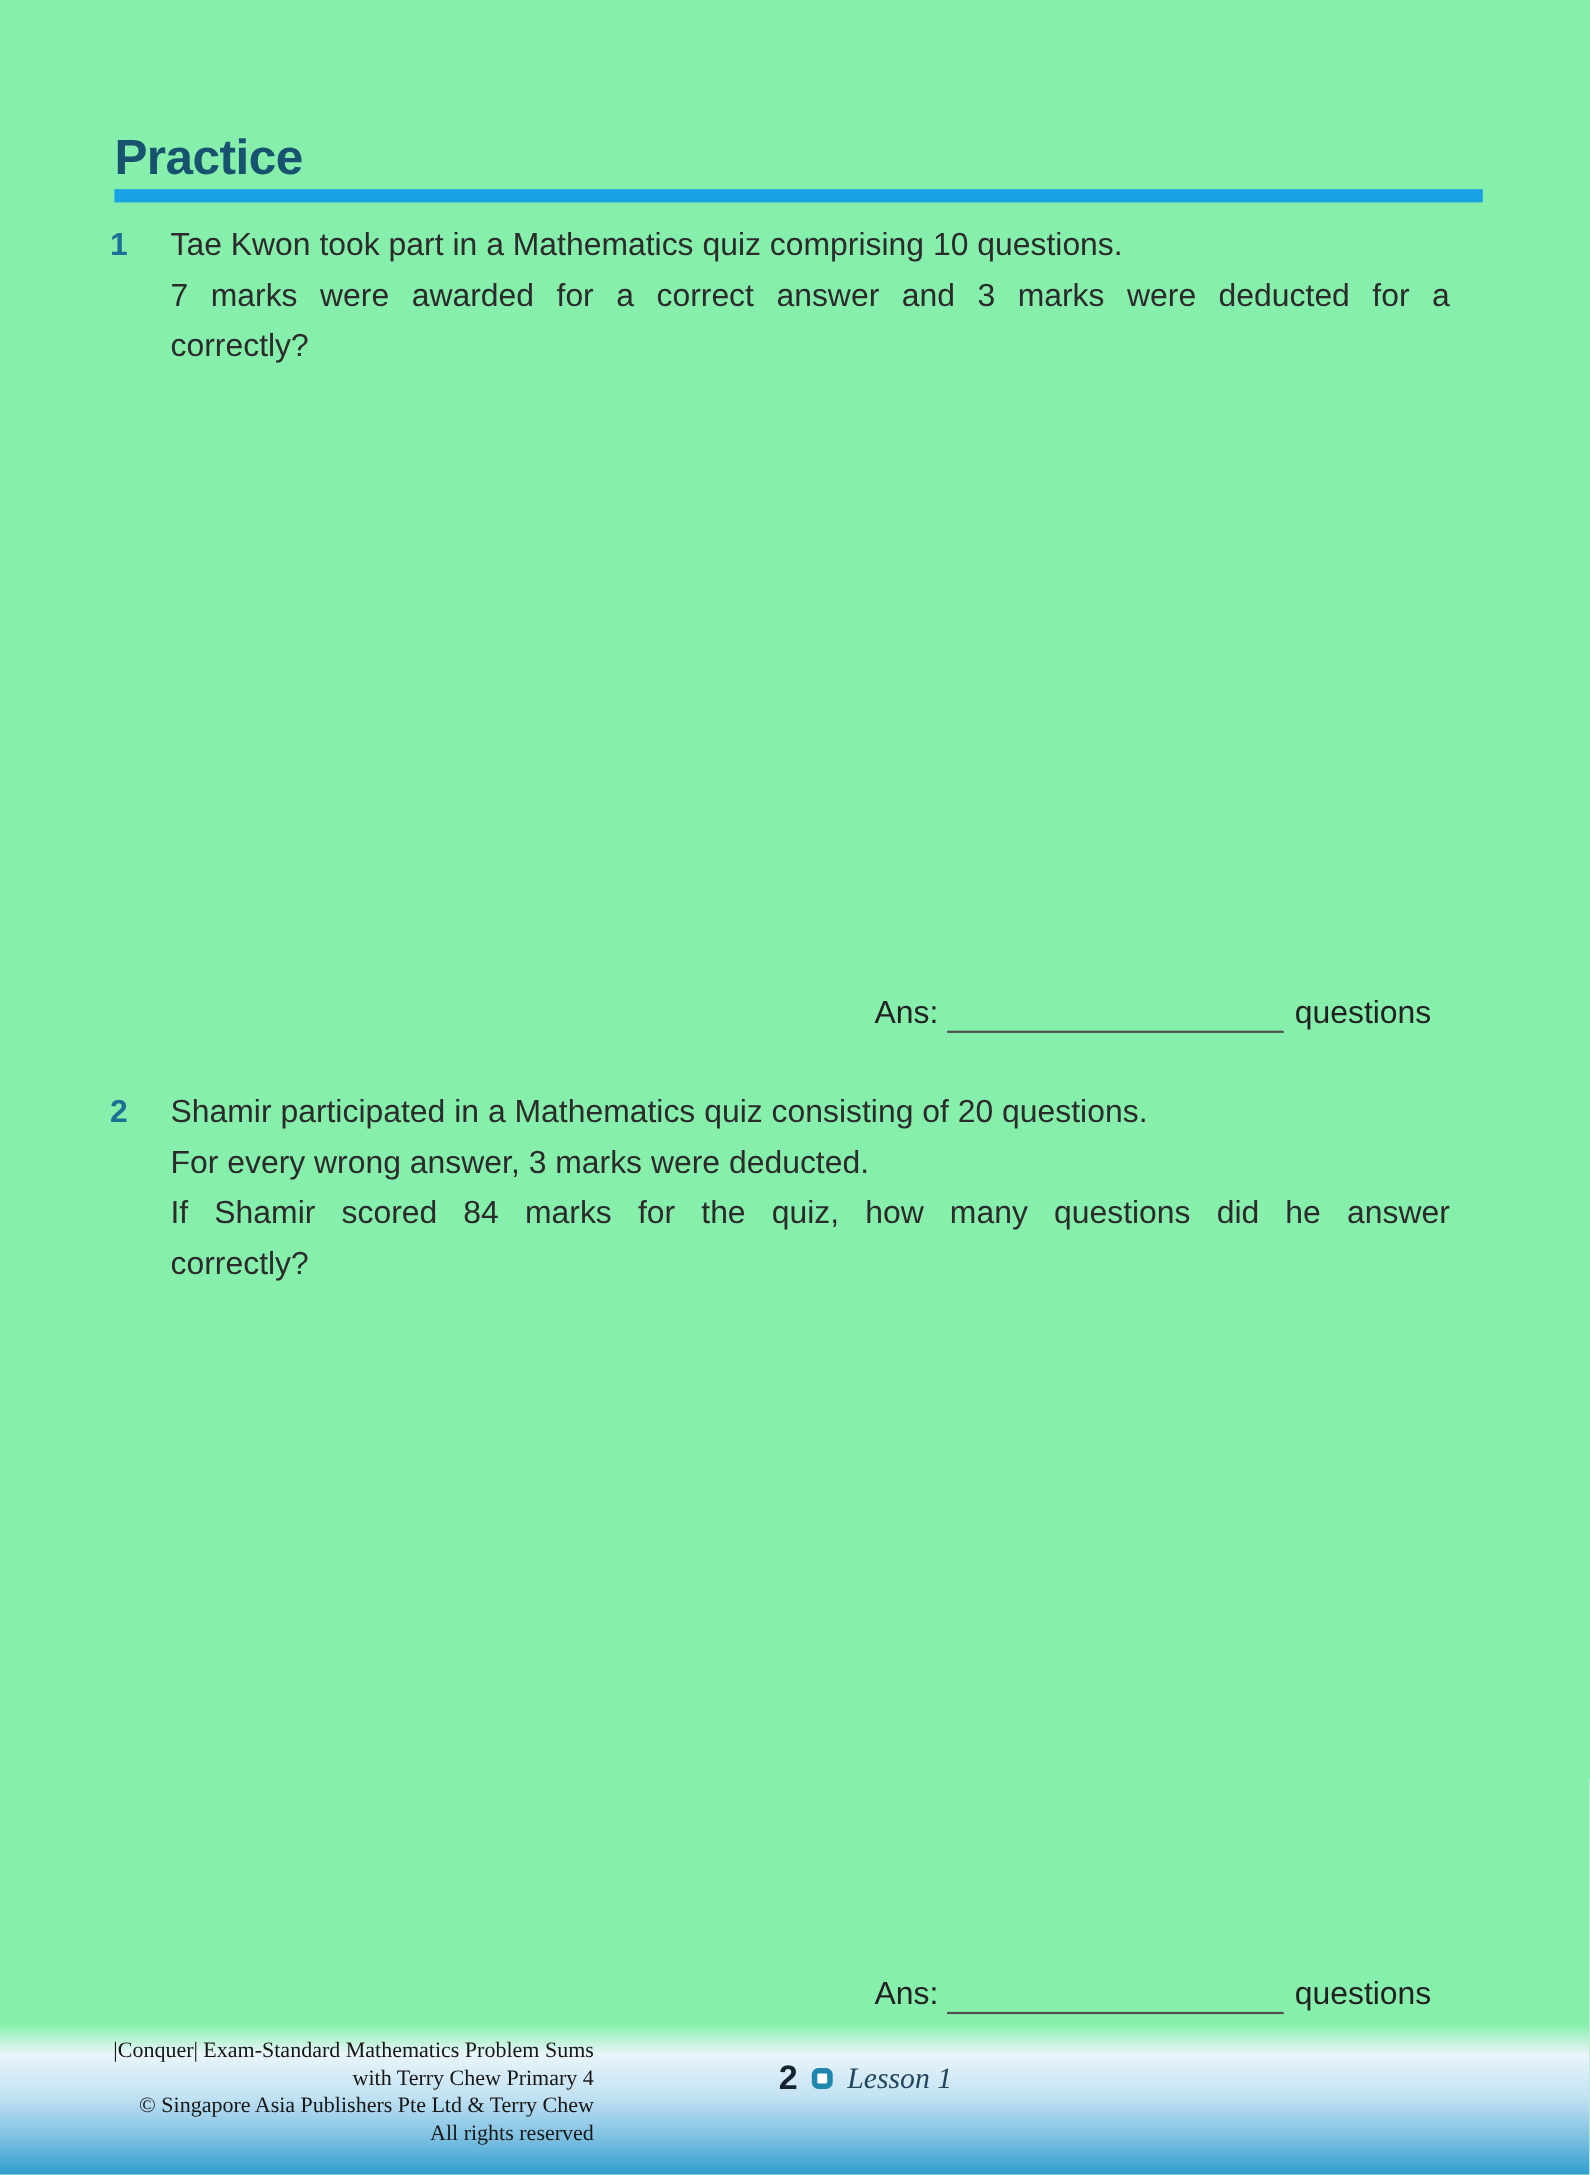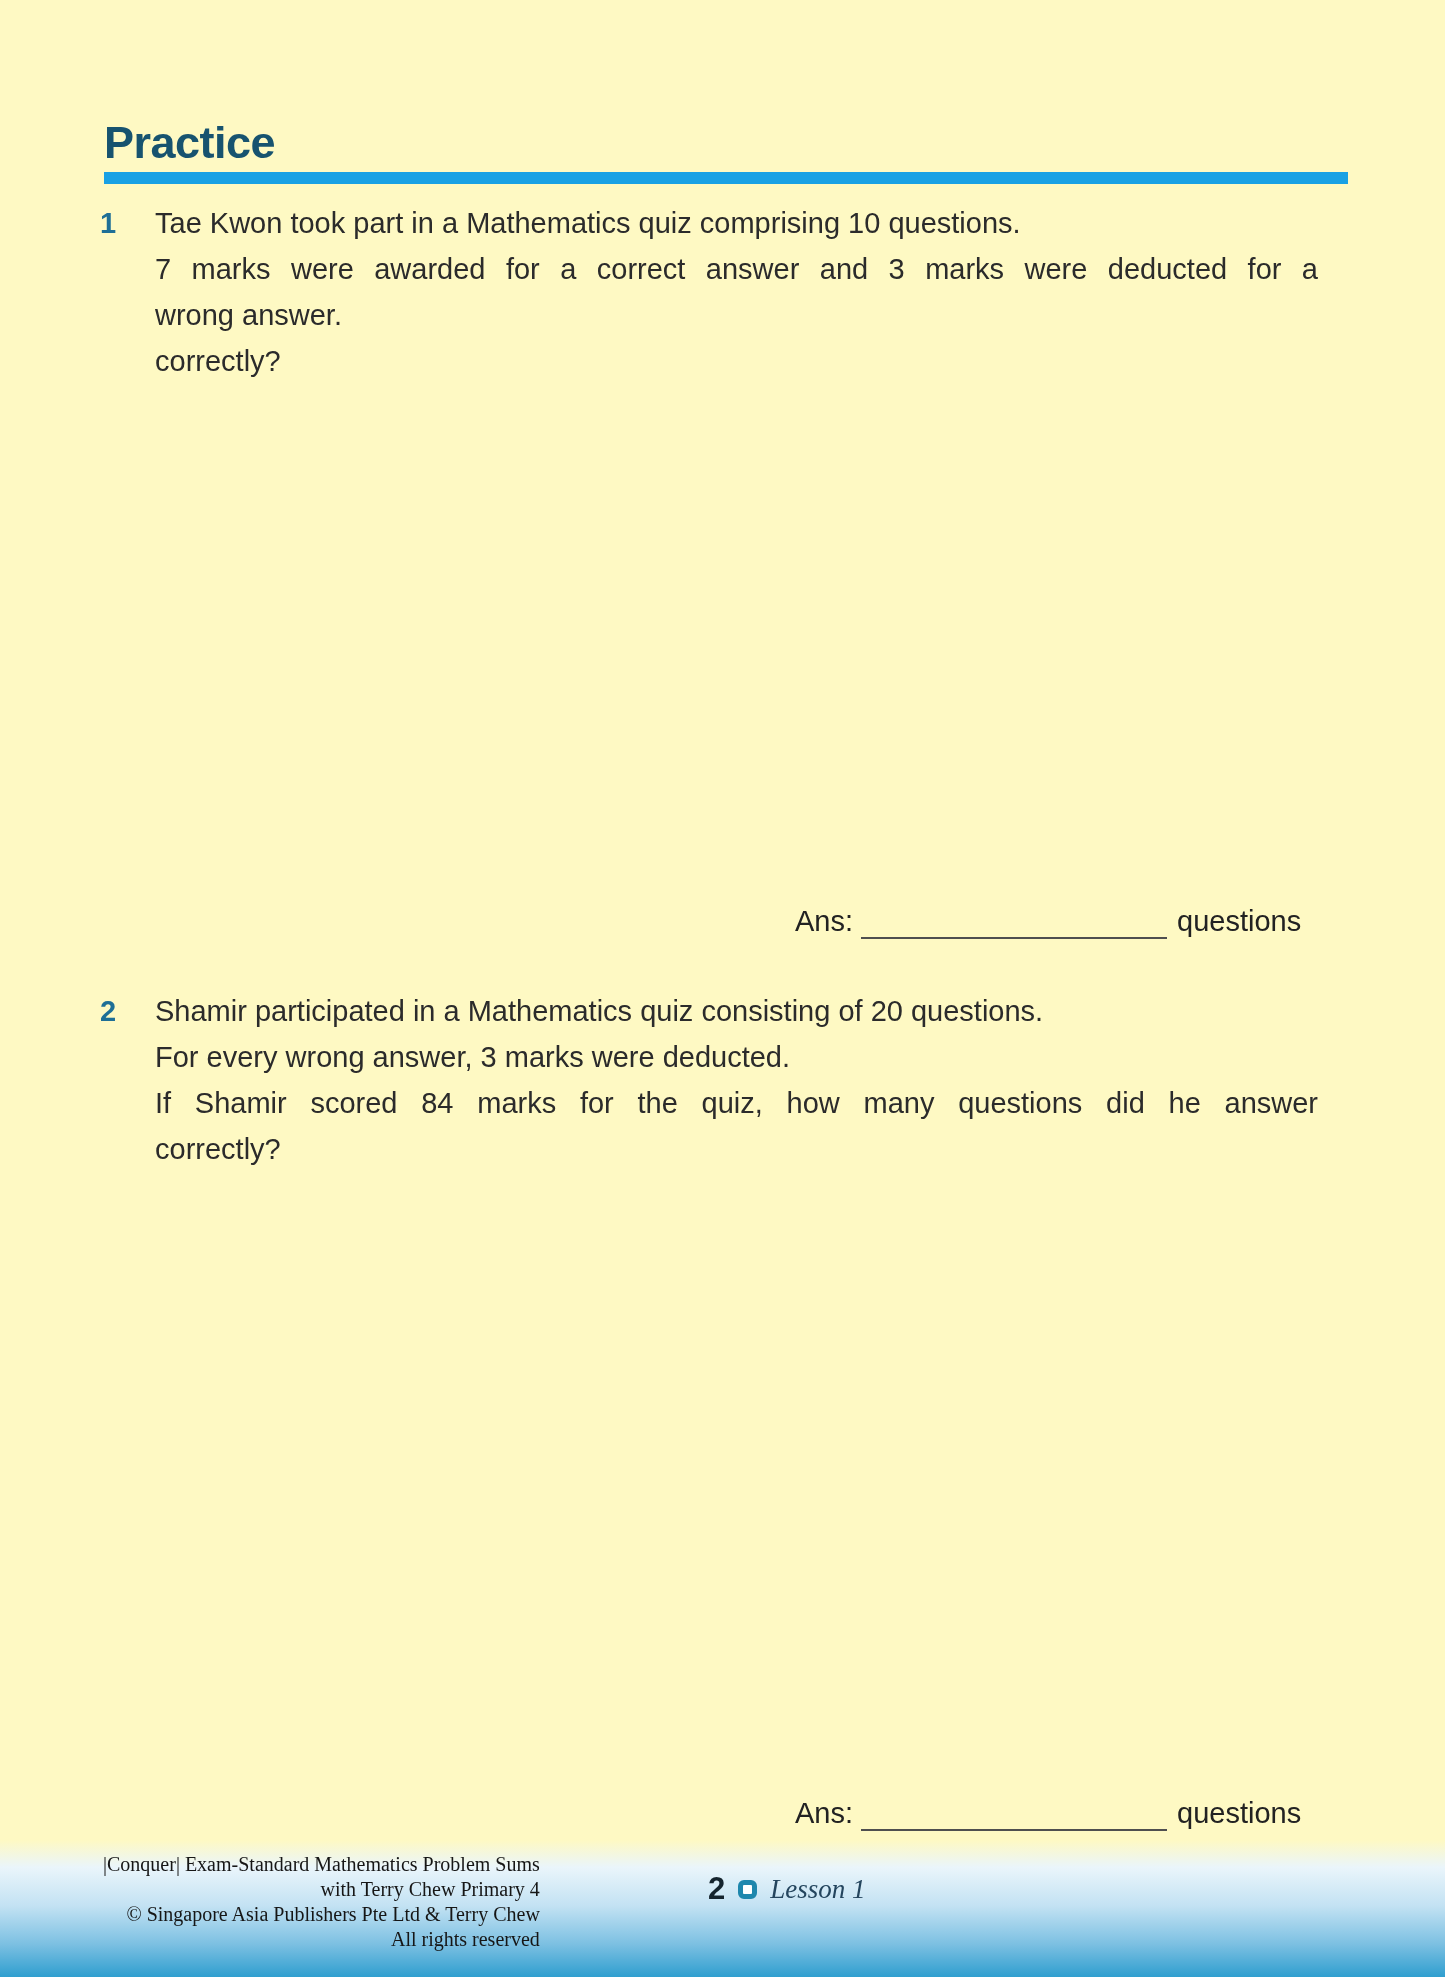--- a/index.html
+++ b/index.html
@@ -1,19 +1,19 @@
 <!DOCTYPE html>
 <html><head>
 <meta charset="utf-8">
 <style>
   html,body{margin:0;padding:0;background:#e9e9e9;}
   .page{
     position:relative;
     width:1445px;height:1977px;
-    background:#fef9c3;
+    background:#86efac;
     font-family:"Liberation Sans", sans-serif;
     color:#2b2b2b;
     overflow:hidden;
   }
   
   .practice-header{position:absolute;left:104px;top:118px;width:1244px;}
   .practice-title{
     font-size:45px;font-weight:bold;color:#17536f;
     letter-spacing:-0.5px;line-height:50px;margin:0;
   }
@@ -94,21 +94,20 @@
   <div class="practice-header">
     <h1 class="practice-title">Practice</h1>
     <div class="practice-underline"></div>
   </div>
 
   <div class="question q1">
     <div class="qnum">1</div>
     <div class="qtext">
       <div class="qline">Tae Kwon took part in a Mathematics quiz comprising 10 questions.</div>
       <div class="qline just">7 marks were awarded for a correct answer and 3 marks were deducted for a</div>
-      <div class="qline">wrong answer.</div>
       <div class="qline">correctly?</div>
     </div>
   </div>
 
   <div class="ans-row ans1">
     <span class="ans-label">Ans:</span><span class="ans-blank"></span><span class="ans-unit">questions</span>
   </div>
 
   <div class="question q2">
     <div class="qnum">2</div>

